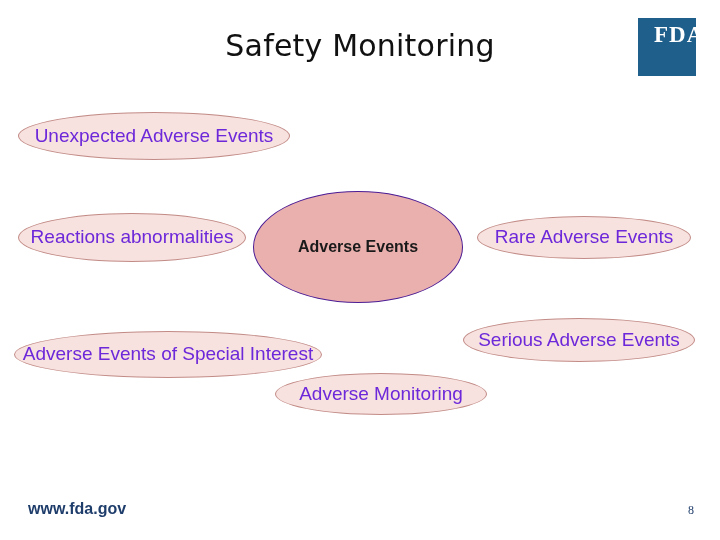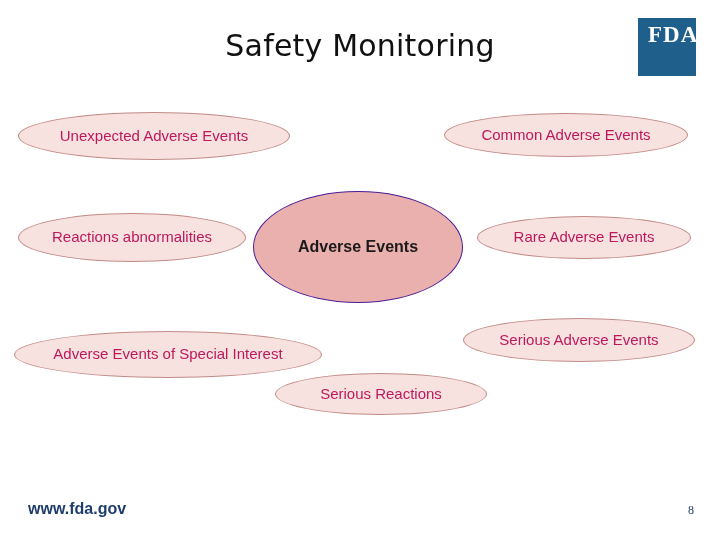--- a/index.html
+++ b/index.html
@@ -40,33 +40,33 @@
     height: 58px;
     background: #1f5f8b;
     color: #ffffff;
     font-family: "Liberation Serif", serif;
     font-weight: bold;
     font-size: 23px;
     letter-spacing: 1px;
     display: flex;
     align-items: flex-start;
     justify-content: flex-start;
-    padding: 4px 0 0 10px;
+    padding: 4px 0 0 16px;
     box-sizing: border-box;
   }
   .ellipse {
     position: absolute;
     border-radius: 50%;
     display: flex;
     align-items: center;
     justify-content: center;
     text-align: center;
     box-sizing: border-box;
-    color: #be185d;
-    font-size: 15px;
+    color: #6d28d9;
+    font-size: 19px;
     line-height: 1.1;
   }
   .ellipse.pink-light {
     background: #f7e2e0;
     border: 1px solid #c28b86;
   }
   .ellipse.pink-solid {
     background: #eab0ae;
     border: 1px solid #4c1d95;
     font-weight: bold;
@@ -97,23 +97,20 @@
 <div class="slide">
 
   <div class="title">Safety Monitoring</div>
 
   <div class="fda-logo">FDA</div>
 
   <div class="ellipse pink-light" style="left:18px; top:112px; width:272px; height:48px;">
     <span>Unexpected Adverse Events</span>
   </div>
 
-  <div class="ellipse pink-light" style="left:444px; top:113px; width:244px; height:44px;">
-    <span>Common Adverse Events</span>
-  </div>
 
   <div class="ellipse pink-light" style="left:18px; top:213px; width:228px; height:49px;">
     <span>Reactions abnormalities</span>
   </div>
 
   <div class="ellipse pink-solid" style="left:253px; top:191px; width:210px; height:112px;">
     <span>Adverse Events</span>
   </div>
 
   <div class="ellipse pink-light" style="left:477px; top:216px; width:214px; height:43px;">
@@ -122,19 +119,19 @@
 
   <div class="ellipse pink-light" style="left:14px; top:331px; width:308px; height:47px;">
     <span>Adverse Events of Special Interest</span>
   </div>
 
   <div class="ellipse pink-light" style="left:463px; top:318px; width:232px; height:44px;">
     <span>Serious Adverse Events</span>
   </div>
 
   <div class="ellipse pink-light" style="left:275px; top:373px; width:212px; height:42px;">
-    <span>Serious Reactions</span>
+    <span>Adverse Monitoring</span>
   </div>
 
   <div class="footer-url">www.fda.gov</div>
   <div class="footer-page">8</div>
 
 </div>
 
 </body></html>

